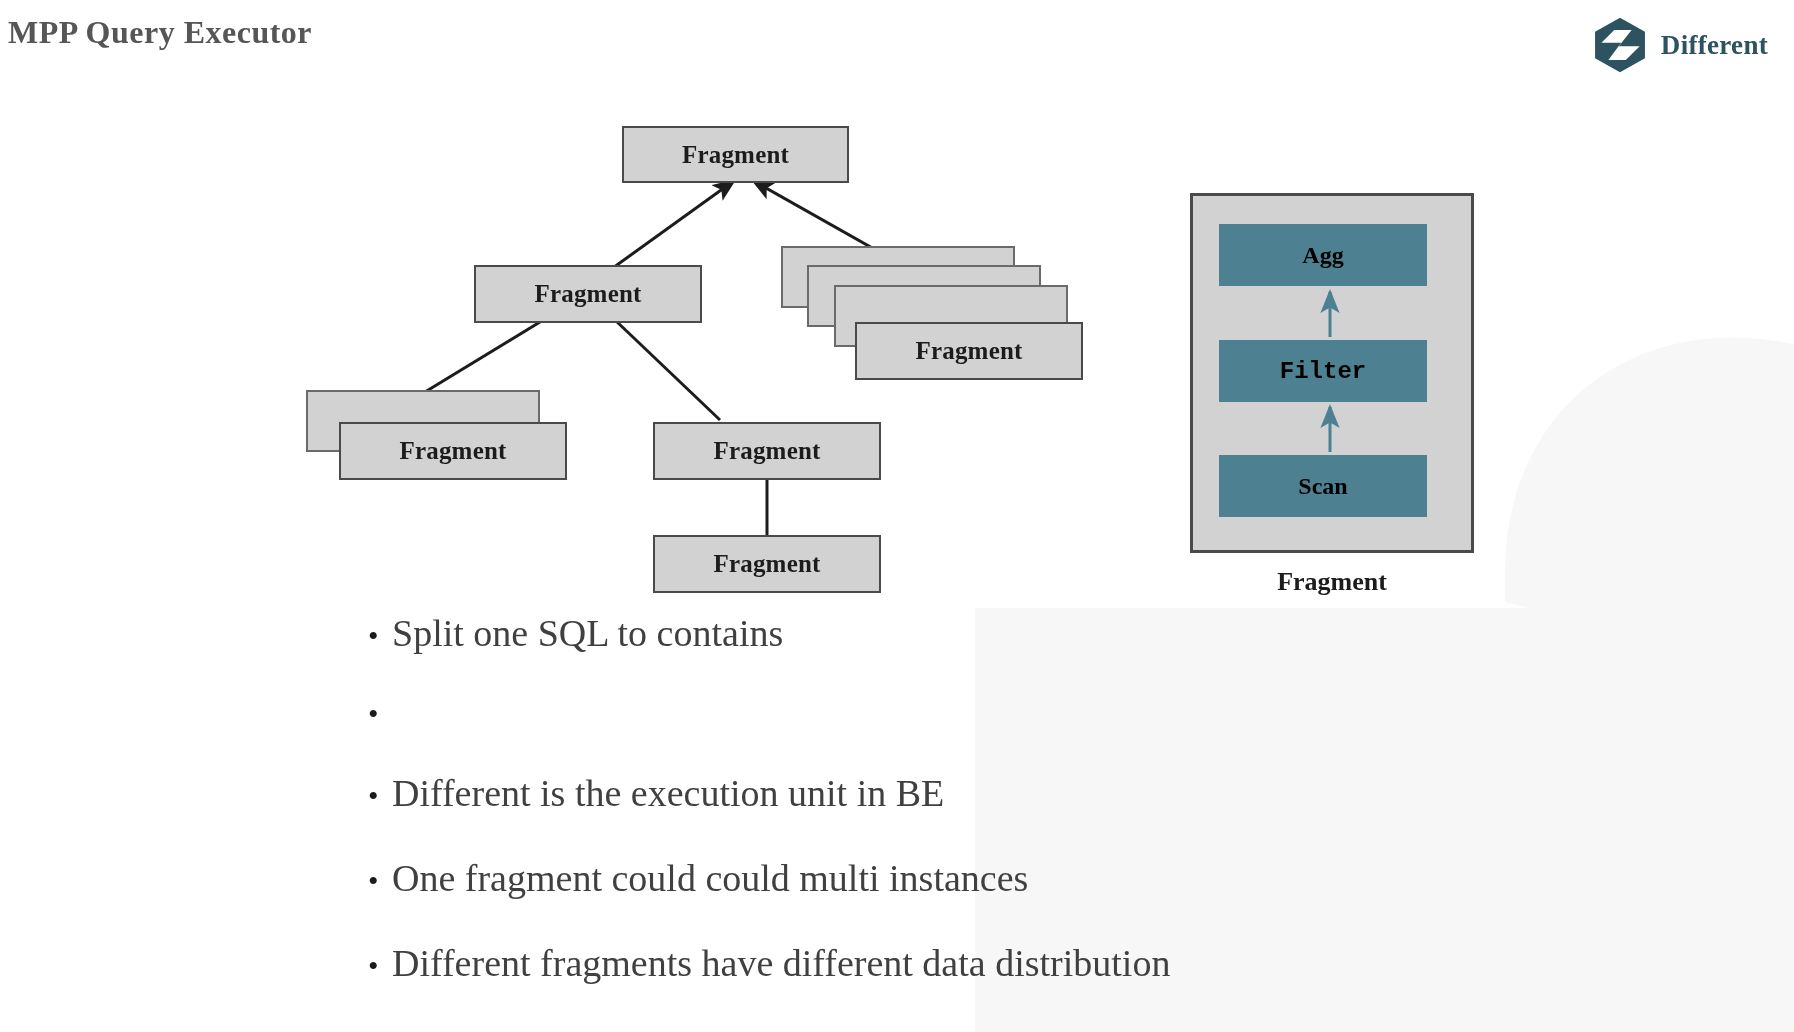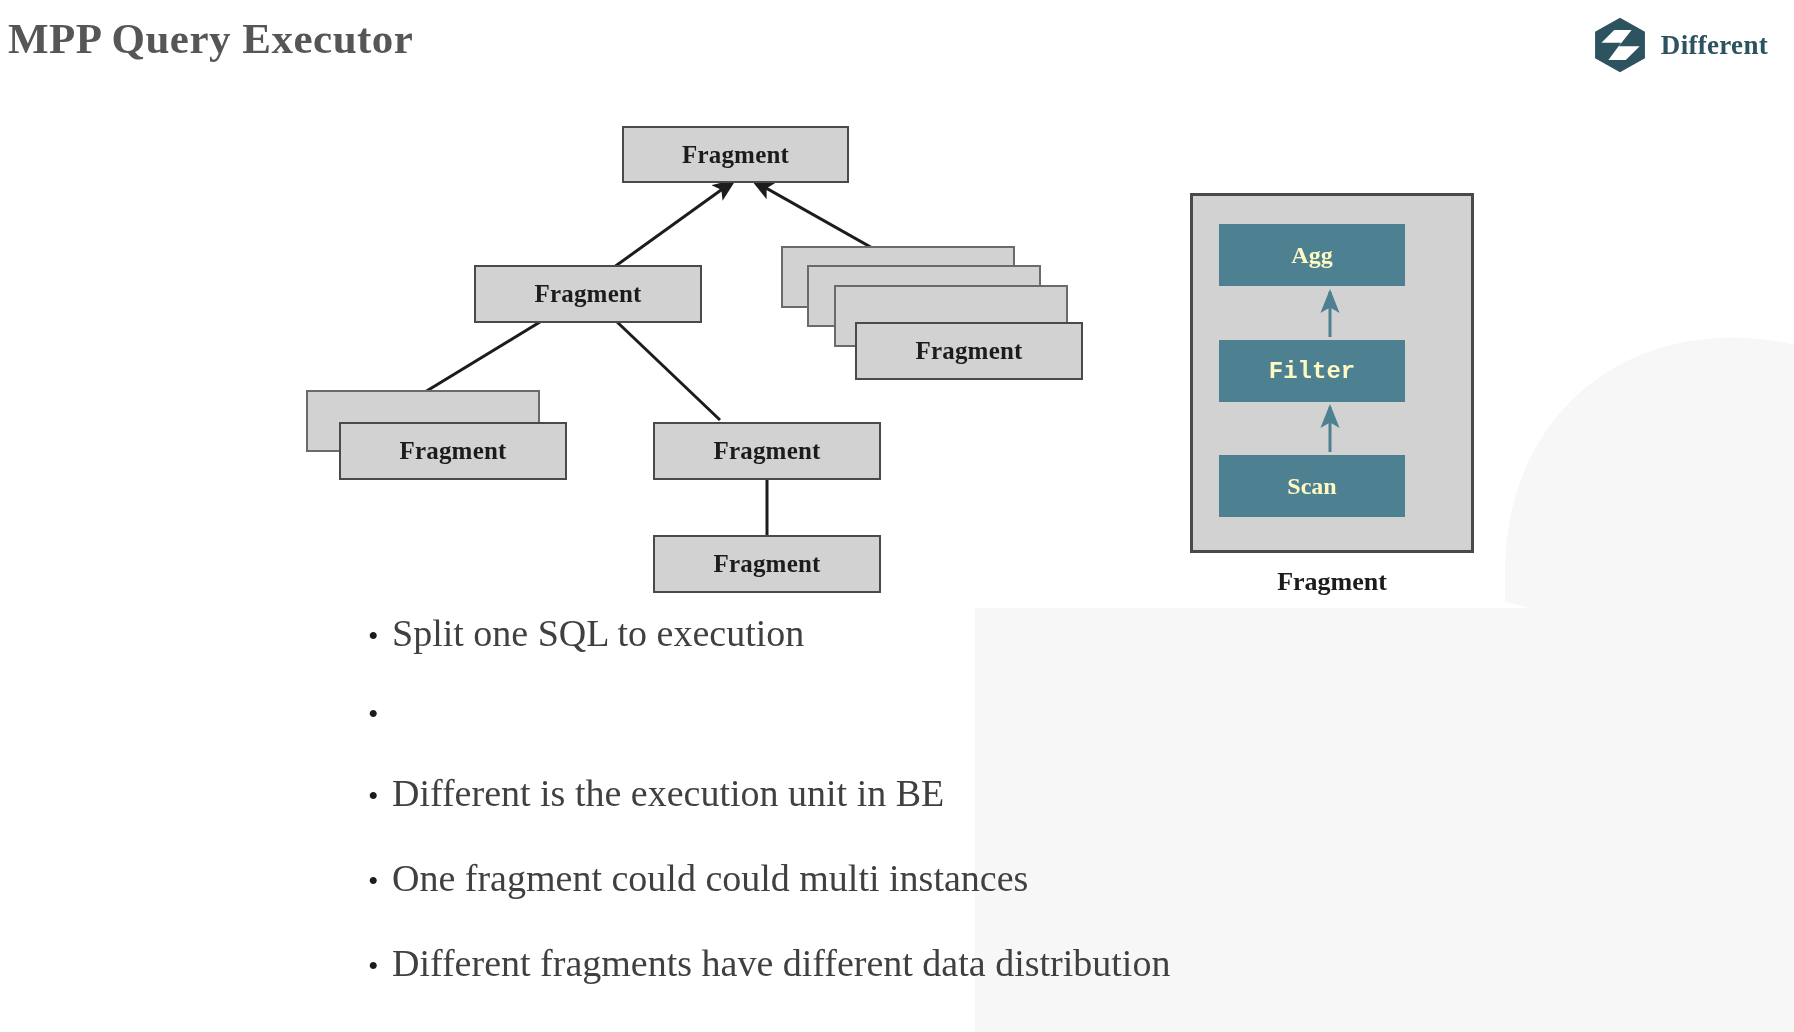--- a/index.html
+++ b/index.html
@@ -42,21 +42,21 @@
     top: 420px;
     width: 140px;
     height: 220px;
   }
 
   
   #page-title {
     position: absolute;
     left: 8px;
     top: 14px;
-    font-size: 43px;
+    font-size: 32px;
     font-weight: bold;
     color: #565656;
     letter-spacing: 0.5px;
     white-space: nowrap;
   }
   #brand {
     position: absolute;
     right: 26px;
     top: 16px;
     display: flex;
@@ -107,27 +107,27 @@
     top: 193px;
     width: 284px;
     height: 360px;
     box-sizing: border-box;
     background: #d2d2d2;
     border: 3px solid #4a4a4a;
   }
   .op-box {
     position: absolute;
     left: 26px;
-    width: 186px;
+    width: 208px;
     height: 62px;
     background: #4d8191;
     display: flex;
     align-items: center;
     justify-content: center;
-    color: #fef9c3;
+    color: #000000;
     font-size: 24px;
     font-weight: bold;
   }
   #op-agg    { top: 28px; }
   #op-filter { top: 144px; font-family: Liberation Mono, monospace; }
   #op-scan   { top: 259px; }
   #panel-arrows {
     position: absolute;
     left: 0; top: 0;
     width: 278px; height: 354px;
@@ -238,21 +238,21 @@
     </svg>
     <div class="op-box" id="op-agg">Agg</div>
     <div class="op-box" id="op-filter">Filter</div>
     <div class="op-box" id="op-scan">Scan</div>
   </div>
   <div id="operator-panel-caption">Fragment</div>
 
   <div id="bullet-list">
     <div class="bullet-item">
       <span class="bullet-dot">•</span>
-      <span class="bullet-text">Split one SQL to execution</span>
+      <span class="bullet-text">Split one SQL to contains</span>
     </div>
     <div class="bullet-item">
       <span class="bullet-dot">•</span>
     </div>
     <div class="bullet-item">
       <span class="bullet-dot">•</span>
       <span class="bullet-text">Different is the execution unit in BE</span>
     </div>
     <div class="bullet-item">
       <span class="bullet-dot">•</span>

